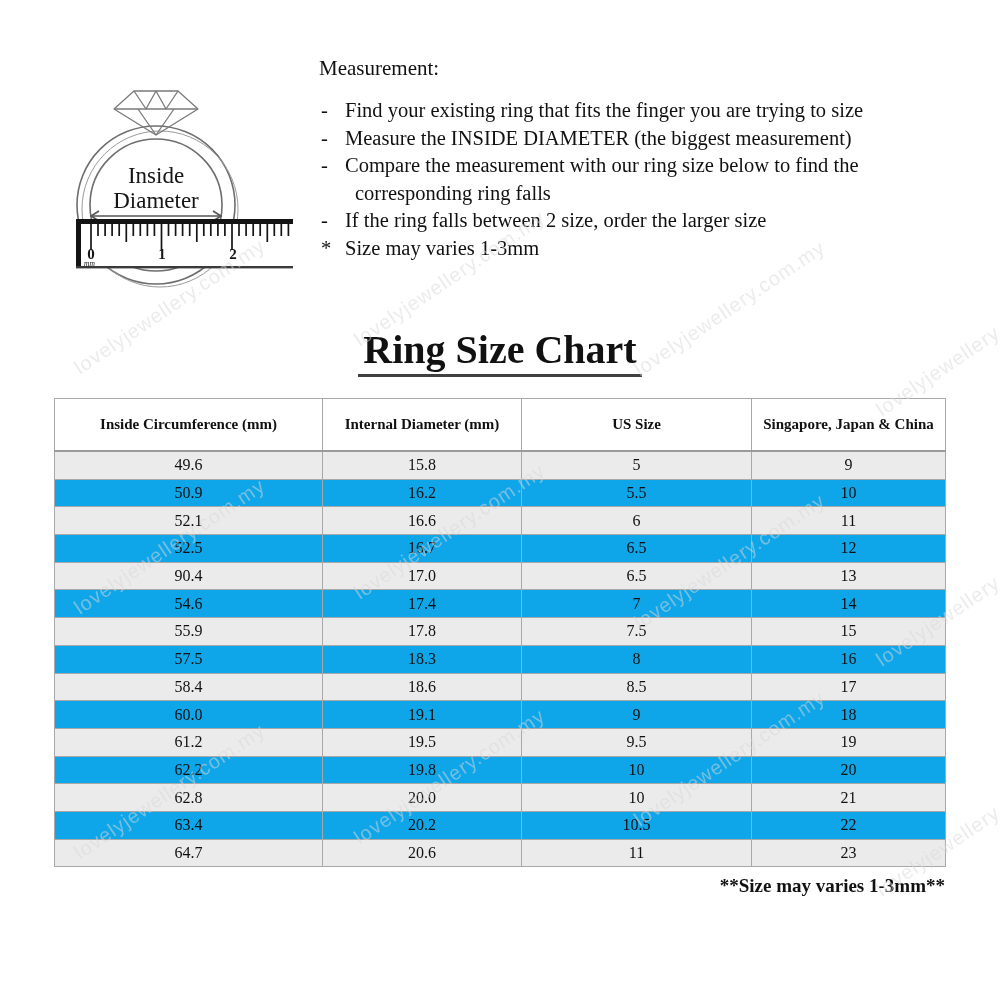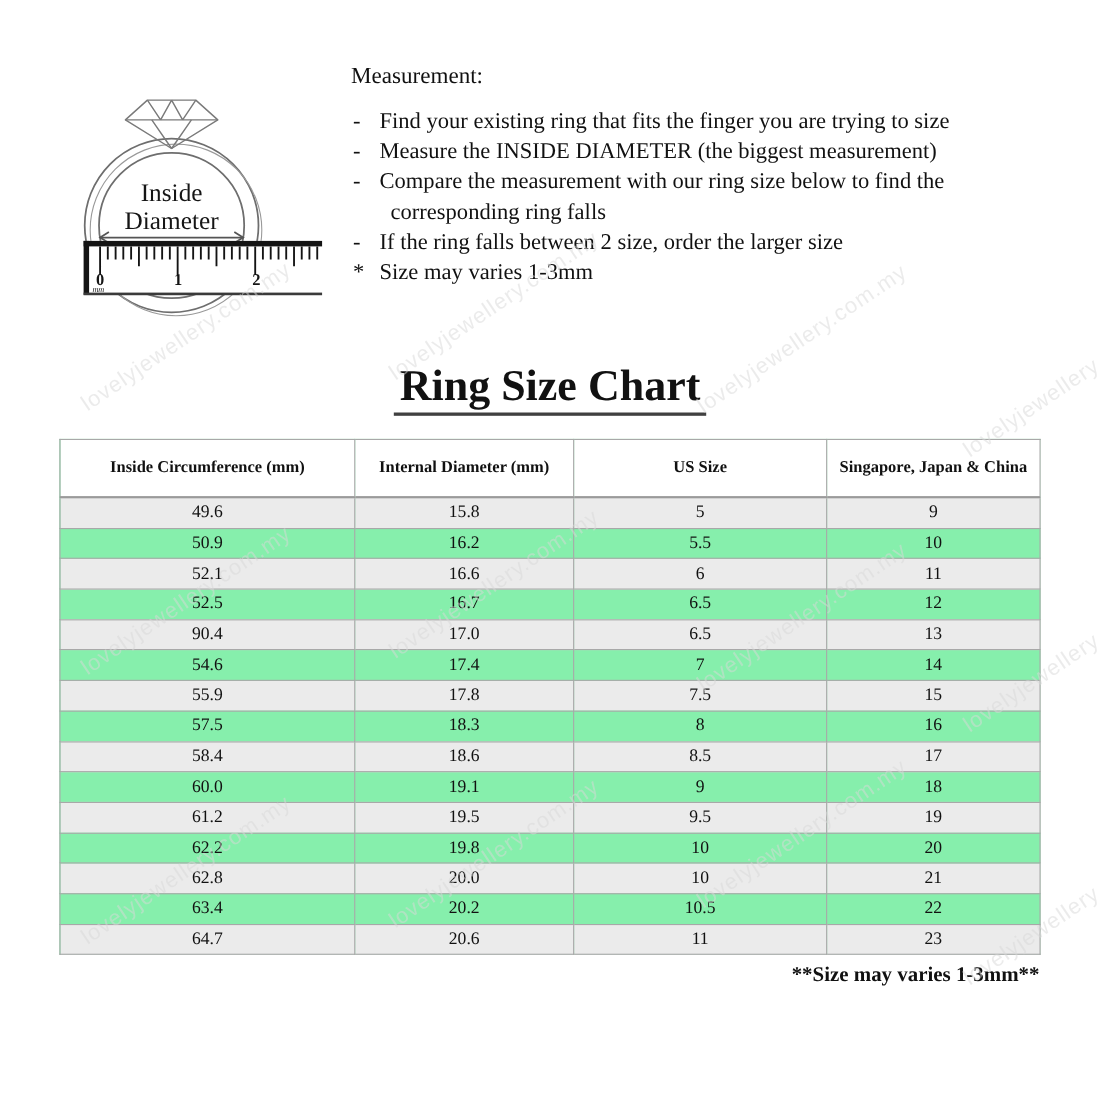--- a/index.html
+++ b/index.html
@@ -24,21 +24,21 @@
   .marker{flex:0 0 24px;width:24px;padding-left:2px}
   .itext{flex:1}
   .itext .cont{padding-left:10px}
   .title-wrap{text-align:center;margin-top:32px}
   .page-title{
     display:inline-block;font-size:40px;font-weight:bold;margin:0;
     border-bottom:3px solid #404040;padding:0 5px 2px 5px;line-height:1.1;
   }
   table.size-table{
     border-collapse:collapse;table-layout:fixed;width:891px;margin:21px 0 0 54px;
-    background:#86efac;
+    background:#0ea5e9;
     padding-left:20px;
   }
   .size-table th,.size-table td{
     border:1px solid #a8a8a8;text-align:center;vertical-align:middle;padding:0;
   }
   .size-table th{height:51px;font-size:15px;font-weight:bold;background:#ffffff}
   .size-table thead th{border-bottom:2px solid #9a9a9a}
   .size-table td{height:26.7px;font-size:16px}
   .size-table tbody tr:nth-child(odd) td{background:#ebebeb}
   .footnote{

